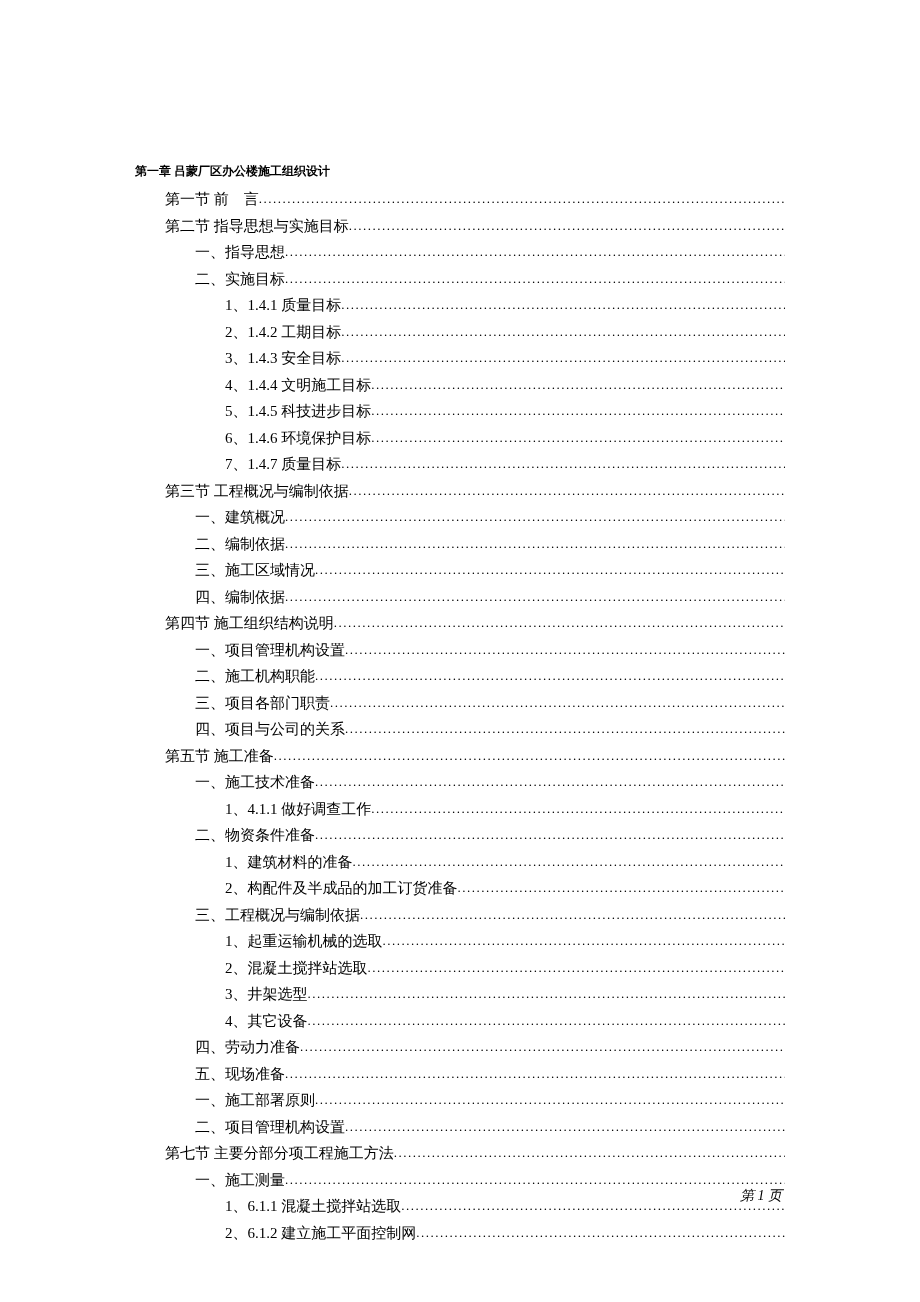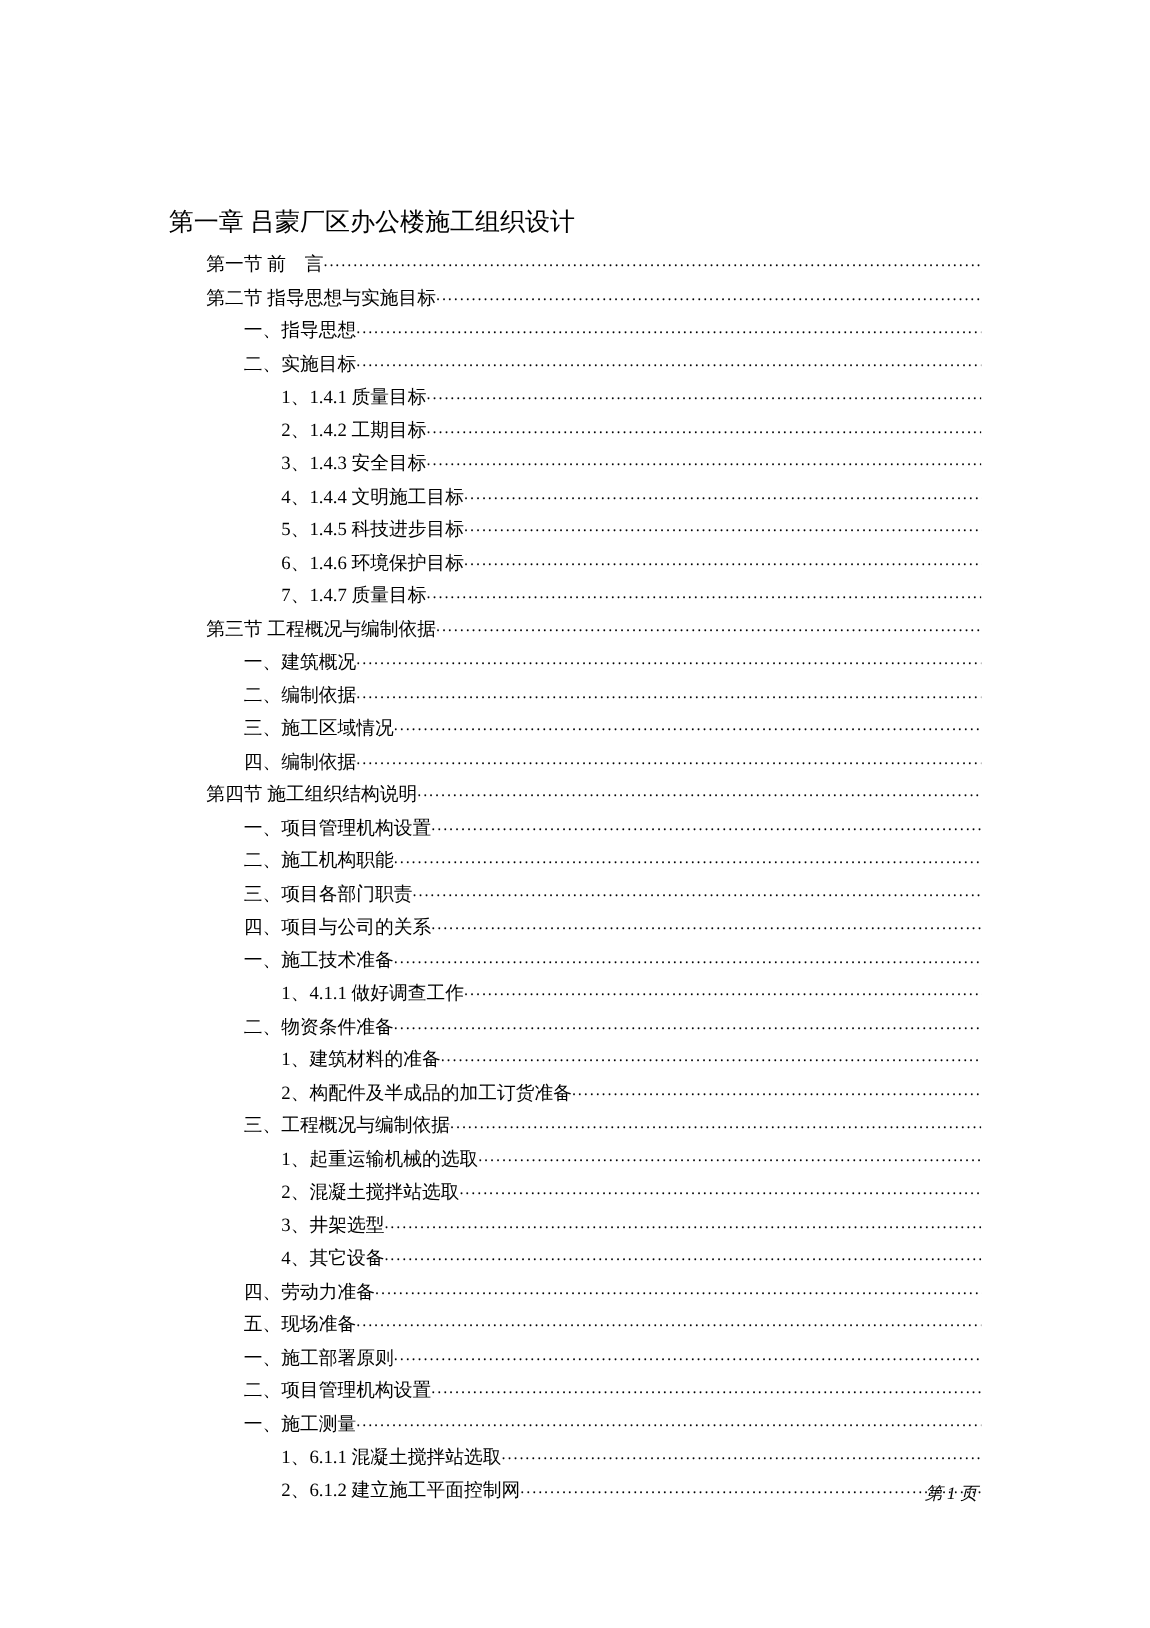--- a/index.html
+++ b/index.html
@@ -8,29 +8,30 @@
       font-family: "SimSun", "宋体", serif;
       width: 920px;
       height: 1302px;
       padding: 162px 135px 80px 135px;
       font-size: 15px;
       line-height: 1.6;
       color: #000;
       position: relative;
     }
     .chapter {
-      font-size: 20px;
+      font-size: 12px;
       margin-bottom: 6px;
+      font-weight: bold;
     }
     .toc-line {
       display: flex;
       white-space: nowrap;
       overflow: hidden;
       margin-bottom: 2.5px;
-      align-items: flex-start;
+      align-items: flex-end;
     }
     .toc-l1 { padding-left: 30px; }
     .toc-l2 { padding-left: 60px; }
     .toc-l3 { padding-left: 90px; }
     .prefix { white-space: pre; }
     .label { }
     .leader {
       flex: 1;
       overflow: hidden;
       letter-spacing: 1.5px;
@@ -152,20 +153,25 @@
     <div class="toc-line toc-l2">
       <span class="prefix">三、</span>
       <span class="label">项目各部门职责</span>
       <span class="leader"></span>
     </div>
     <div class="toc-line toc-l2">
       <span class="prefix">四、</span>
       <span class="label">项目与公司的关系</span>
       <span class="leader"></span>
     </div>
+    <div class="toc-line toc-l1">
+      <span class="prefix">第五节 </span>
+      <span class="label">施工准备</span>
+      <span class="leader"></span>
+    </div>
     <div class="toc-line toc-l2">
       <span class="prefix">一、</span>
       <span class="label">施工技术准备</span>
       <span class="leader"></span>
     </div>
     <div class="toc-line toc-l3">
       <span class="prefix">1、</span>
       <span class="label">4.1.1 做好调查工作</span>
       <span class="leader"></span>
     </div>
@@ -220,20 +226,25 @@
       <span class="leader"></span>
     </div>
     <div class="toc-line toc-l2">
       <span class="prefix">一、</span>
       <span class="label">施工部署原则</span>
       <span class="leader"></span>
     </div>
     <div class="toc-line toc-l2">
       <span class="prefix">二、</span>
       <span class="label">项目管理机构设置</span>
+      <span class="leader"></span>
+    </div>
+    <div class="toc-line toc-l1">
+      <span class="prefix">第七节 </span>
+      <span class="label">主要分部分项工程施工方法</span>
       <span class="leader"></span>
     </div>
     <div class="toc-line toc-l2">
       <span class="prefix">一、</span>
       <span class="label">施工测量</span>
       <span class="leader"></span>
     </div>
     <div class="toc-line toc-l3">
       <span class="prefix">1、</span>
       <span class="label">6.1.1 混凝土搅拌站选取</span>

